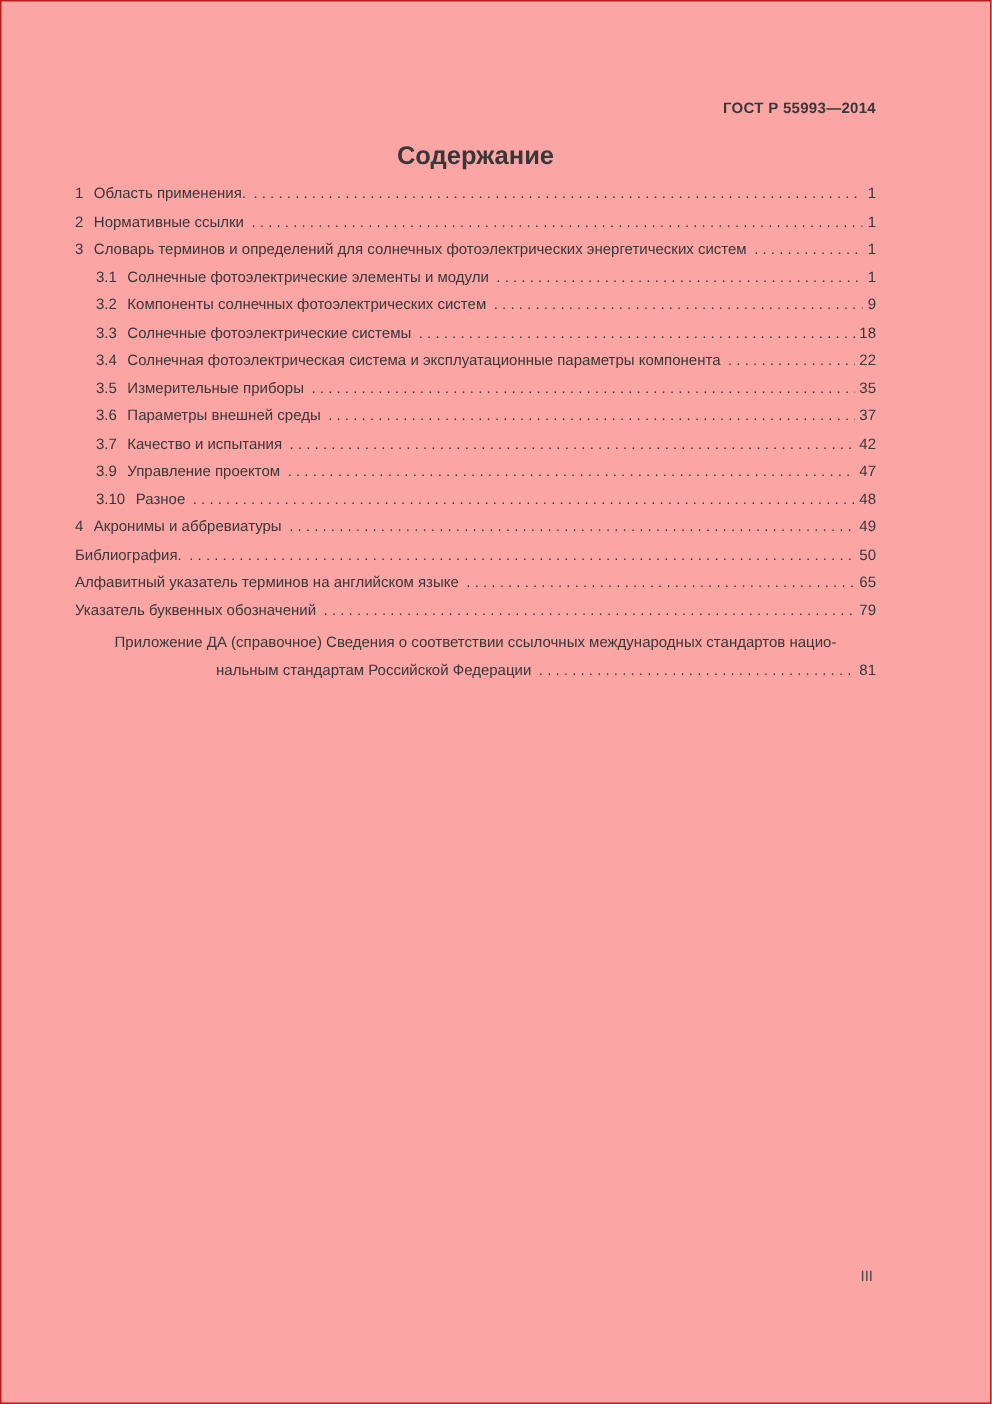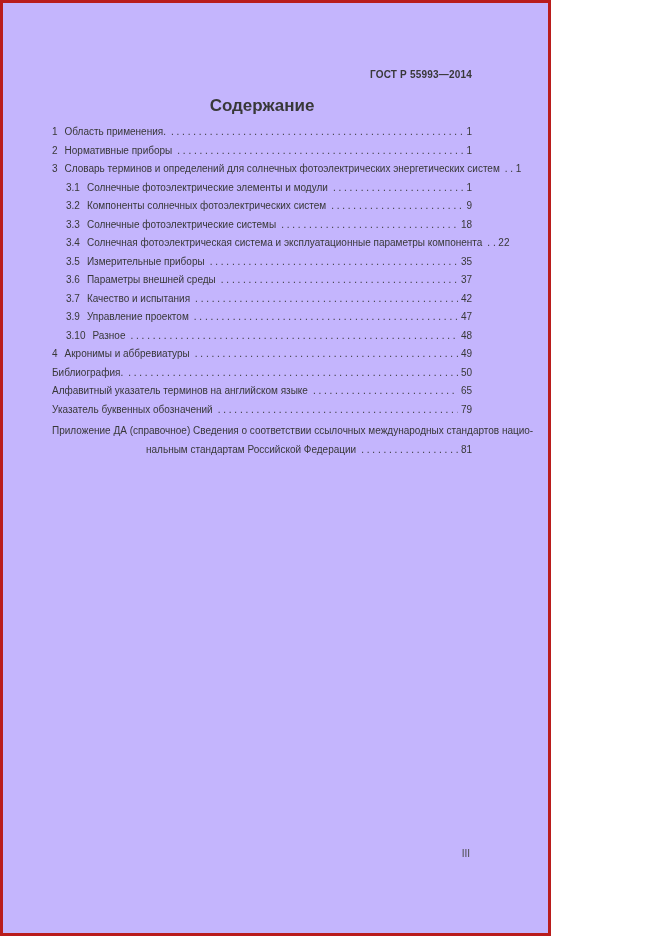--- a/index.html
+++ b/index.html
@@ -4,24 +4,24 @@
 <style>
   html, body { margin: 0; padding: 0; }
   body {
     width: 661px; height: 936px;
     background: #ffffff;
     font-family: "Liberation Sans", sans-serif;
     color: #383838;
   }
   .page {
     position: relative;
-    width: 551px; height: 936px;
+    width: 661px; height: 936px;
     box-sizing: border-box;
-    background: #c4b5fd;
-    border: 3px solid #b91c1c;
+    background: #fca5a5;
+    border: 1px solid #b91c1c;
     overflow: hidden;
   }
   .doc-header {
     position: absolute;
     top: 66px; right: 76px;
     font-size: 10px;
     font-weight: bold;
     letter-spacing: 0.2px;
   }
   .doc-title {
@@ -84,21 +84,21 @@
 
     <div class="toc-row">
       <span class="num">1</span>
         <span class="lbl">Область применения.</span>
         <span class="dots"></span>
         <span class="pg">1</span>
     </div>
 
     <div class="toc-row">
       <span class="num">2</span>
-        <span class="lbl">Нормативные приборы</span>
+        <span class="lbl">Нормативные ссылки</span>
         <span class="dots"></span>
         <span class="pg">1</span>
     </div>
 
     <div class="toc-row">
       <span class="num">3</span>
         <span class="lbl">Словарь терминов и определений для солнечных фотоэлектрических энергетических систем</span>
         <span class="dots"></span>
         <span class="pg">1</span>
     </div>

